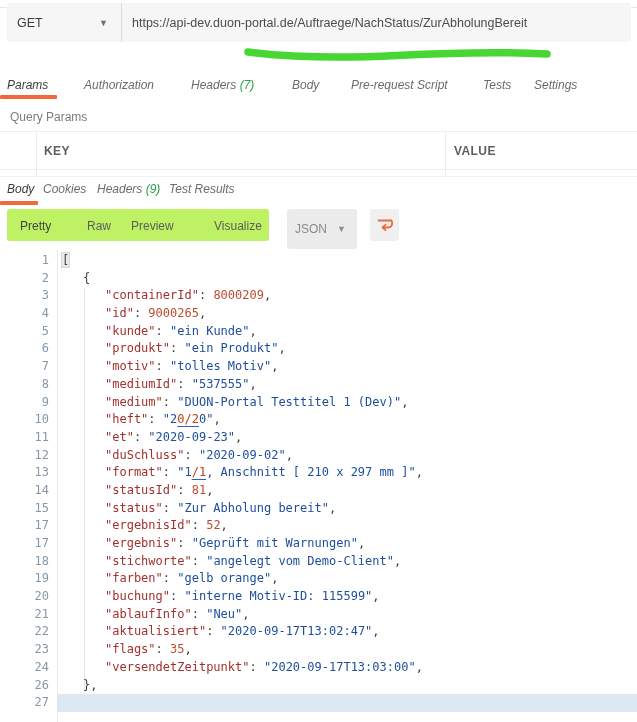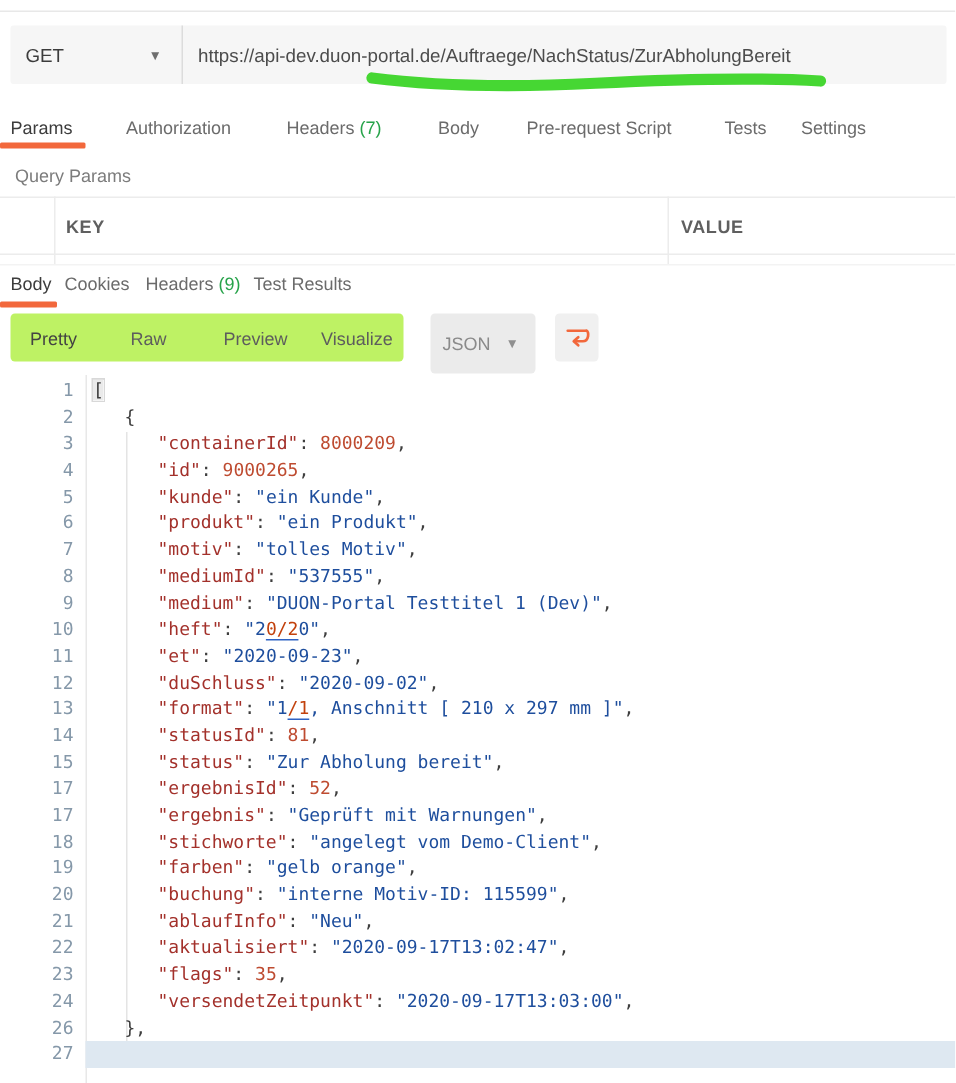--- a/index.html
+++ b/index.html
@@ -2,31 +2,31 @@
 <html><head>
 <meta charset="utf-8">
 <style>
   html,body{margin:0;padding:0;background:#fff;}
   #app{position:relative;width:637px;height:722px;background:#fff;overflow:hidden;
        font-family:"Liberation Sans",sans-serif;color:#3f3f3f;}
 
   .topline{position:absolute;left:0;top:7px;width:637px;height:1px;background:#e8e8e8;}
 
   
-  .urlbar{position:absolute;left:7px;top:17px;width:624px;height:39px;background:#f6f6f6;
+  .urlbar{position:absolute;left:7px;top:3px;width:624px;height:39px;background:#f6f6f6;
           border-radius:2px;display:flex;align-items:center;}
   .method{width:114px;height:100%;display:flex;align-items:center;justify-content:space-between;
           padding:0 13px 0 10px;box-sizing:border-box;font-size:12.5px;color:#3c3c3c;cursor:pointer;}
   .method .chev{font-size:9px;color:#6e6e6e;}
   .vdiv{width:1px;height:39px;background:#dcdcdc;}
   .url-text{padding-left:10px;font-size:12.5px;color:#4c4c4c;white-space:nowrap;}
   .marker{position:absolute;left:242px;top:44px;width:312px;height:20px;pointer-events:none;}
 
   
-  .tabsrow{position:absolute;left:0;width:530px;height:28px;}
+  .tabsrow{position:absolute;left:0;width:530px;height:28px;font-style:italic;}
   #req-tabs{top:72px;}
   .tabsrow .tab{position:absolute;top:6px;font-size:12px;color:#6b6b6b;cursor:pointer;white-space:nowrap;}
   .tabsrow .tab.active{color:#3c3c3c;}
   .tabsrow .cnt{color:#27A34A;}
   #req-tabs .tab:nth-child(1){left:7px}#req-tabs .tab:nth-child(2){left:84px}
   #req-tabs .tab:nth-child(3){left:191px}#req-tabs .tab:nth-child(4){left:292px}
   #req-tabs .tab:nth-child(5){left:351px}#req-tabs .tab:nth-child(6){left:483px}
   #req-tabs .tab:nth-child(7){left:534px}
   .underline{position:absolute;height:4px;background:#F2683C;border-radius:1px;}
   #req-underline{left:0;top:95px;width:57px;}
@@ -45,21 +45,21 @@
   #res-tabs{top:176px;}
   #res-tabs .tab:nth-child(1){left:7px}#res-tabs .tab:nth-child(2){left:43px}
   #res-tabs .tab:nth-child(3){left:97px}#res-tabs .tab:nth-child(4){left:169px}
   #res-underline{left:0;top:201px;width:38px;}
 
   
   .mode-group{position:absolute;left:7px;top:209px;width:262px;height:32px;background:#bef264;border-radius:3px;}
   .mode{position:absolute;top:10px;font-size:12px;color:#5d5d5d;cursor:pointer;}
   .mode.active{color:#434343;}
   .mode-group .mode:nth-child(1){left:13px}.mode-group .mode:nth-child(2){left:80px}
-  .mode-group .mode:nth-child(3){left:142px}.mode-group .mode:nth-child(4){left:207px}
+  .mode-group .mode:nth-child(3){left:124px}.mode-group .mode:nth-child(4){left:207px}
   .fmt-box{position:absolute;left:287px;top:209px;width:70px;height:40px;background:#ebebeb;border-radius:3px;
            display:flex;align-items:center;justify-content:space-between;padding:0 11px 0 8px;
            box-sizing:border-box;cursor:pointer;}
   .fmt-box .fmt{font-size:12px;color:#8a8a8a;}
   .fmt-box .chev{font-size:9px;color:#8f8f8f;}
   .wrap-btn{position:absolute;left:370px;top:209px;width:29px;height:32px;background:#f0f0f0;border-radius:3px;
             display:flex;align-items:center;justify-content:center;cursor:pointer;}
 
   
   .code{position:absolute;left:0;top:252px;width:637px;font-family:"DejaVu Sans Mono",monospace;

